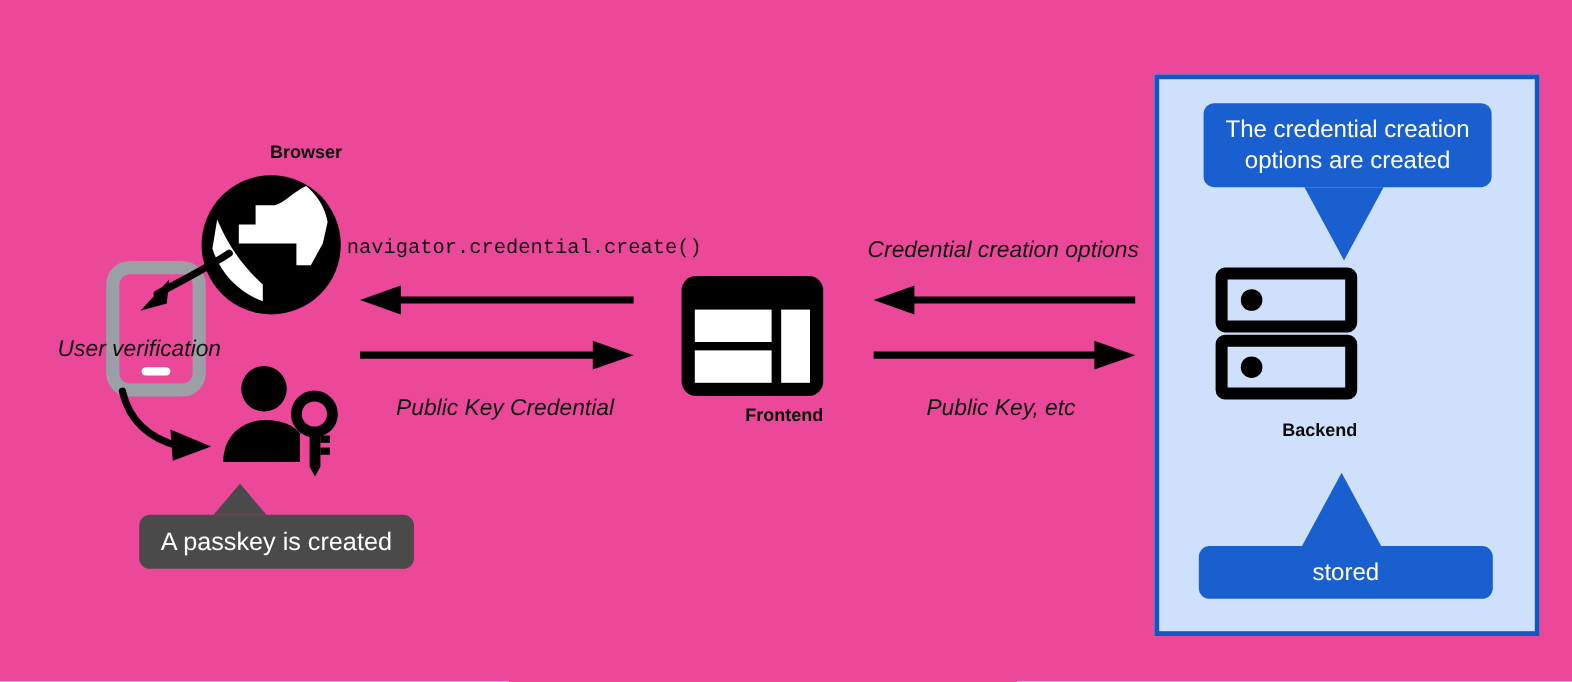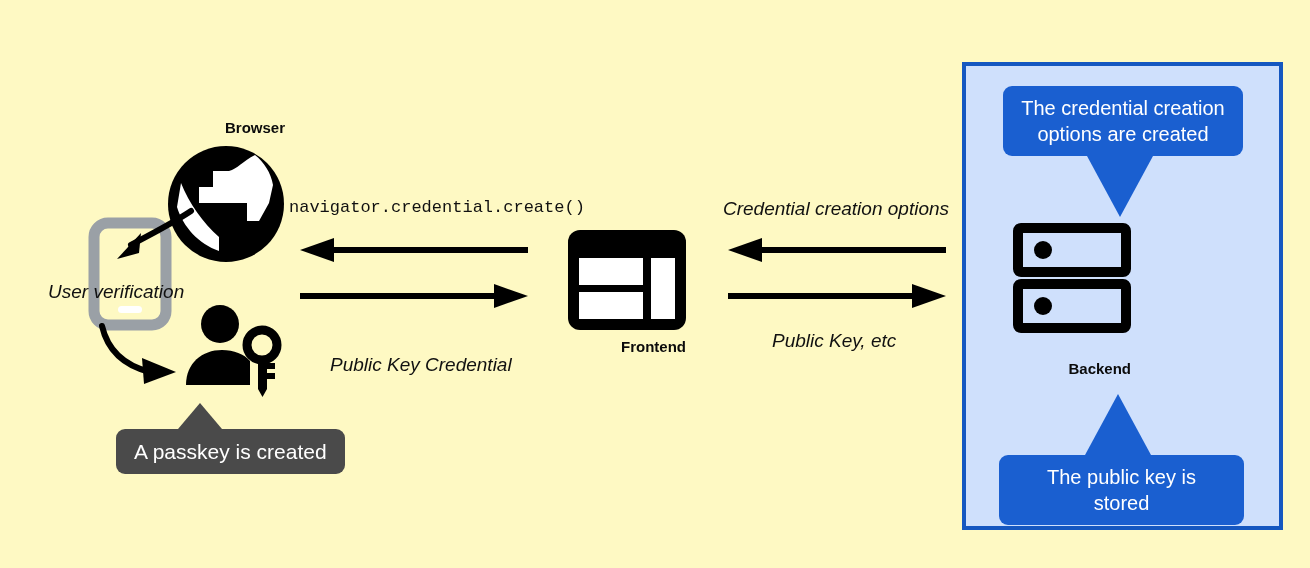--- a/index.html
+++ b/index.html
@@ -7,21 +7,21 @@
     padding: 0;
     background: #ffffff;
   }
   body {
     font-family: "Liberation Sans", sans-serif;
   }
   #stage {
     position: relative;
     width: 1310px;
     height: 568px;
-    background: #fef9c3;
+    background: #ec4899;
     overflow: hidden;
   }
   .abs { position: absolute; }
 
   
   .label-bold {
     font-family: "Liberation Sans", sans-serif;
     font-weight: bold;
     font-size: 15px;
     color: #0b0b0b;
@@ -125,26 +125,25 @@
 
   <div class="abs" style="left:1013px; top:224px;">
     <svg width="118" height="108" viewBox="0 0 118 108" aria-hidden="true">
       <rect x="5" y="4" width="108" height="44" rx="3" fill="none" stroke="#000000" stroke-width="10"></rect>
       <circle cx="30" cy="26" r="9" fill="#000000"></circle>
       <rect x="5" y="60" width="108" height="44" rx="3" fill="none" stroke="#000000" stroke-width="10"></rect>
       <circle cx="30" cy="82" r="9" fill="#000000"></circle>
     </svg>
   </div>
 
-  <div class="abs label-bold" style="left:1013px; top:360px; width:118px;">Backend</div>
+  <div class="abs label-bold" style="left:1013px; top:350px; width:118px;">Backend</div>
 
   <div class="abs" style="left:999px; top:394px; width:245px;">
     <div class="callout-tail-up" style="margin-left:86px;"></div>
     <div class="callout">
-      <div>The public key is</div>
       <div>stored</div>
     </div>
   </div>
 
   <div class="abs label-bold" style="left:165px; top:119px; width:120px;">Browser</div>
 
   <div class="abs" style="left:163px; top:141px;">
     <svg width="126" height="126" viewBox="0 0 126 126" aria-hidden="true">
       <circle cx="63" cy="63" r="58" fill="#000000"></circle>
       <path d="M18 42 C26 62, 40 82, 56 96 L56 110 C36 103, 20 86, 14 66 Z" fill="#ffffff"></path>
@@ -201,21 +200,21 @@
     </svg>
   </div>
 
   <div class="abs" style="left:300px; top:284px;">
     <svg width="228" height="24" viewBox="0 0 228 24" aria-hidden="true">
       <line x1="0" y1="12" x2="200" y2="12" stroke="#000000" stroke-width="6"></line>
       <path d="M228 12 L194 0 L194 24 Z" fill="#000000"></path>
     </svg>
   </div>
 
-  <div class="abs label-plain" style="left:330px; top:330px; text-align:left;margin-top:24px;">Public Key Credential</div>
+  <div class="abs label-plain" style="left:330px; top:330px; text-align:left;">Public Key Credential</div>
 
   <div class="abs" style="left:568px; top:230px;">
     <svg width="118" height="100" viewBox="0 0 118 100" aria-hidden="true">
       <rect x="0" y="0" width="118" height="100" rx="12" fill="#000000"></rect>
       <rect x="11" y="28" width="64" height="27" fill="#ffffff"></rect>
       <rect x="11" y="62" width="64" height="27" fill="#ffffff"></rect>
       <rect x="83" y="28" width="24" height="61" fill="#ffffff"></rect>
     </svg>
   </div>
 

